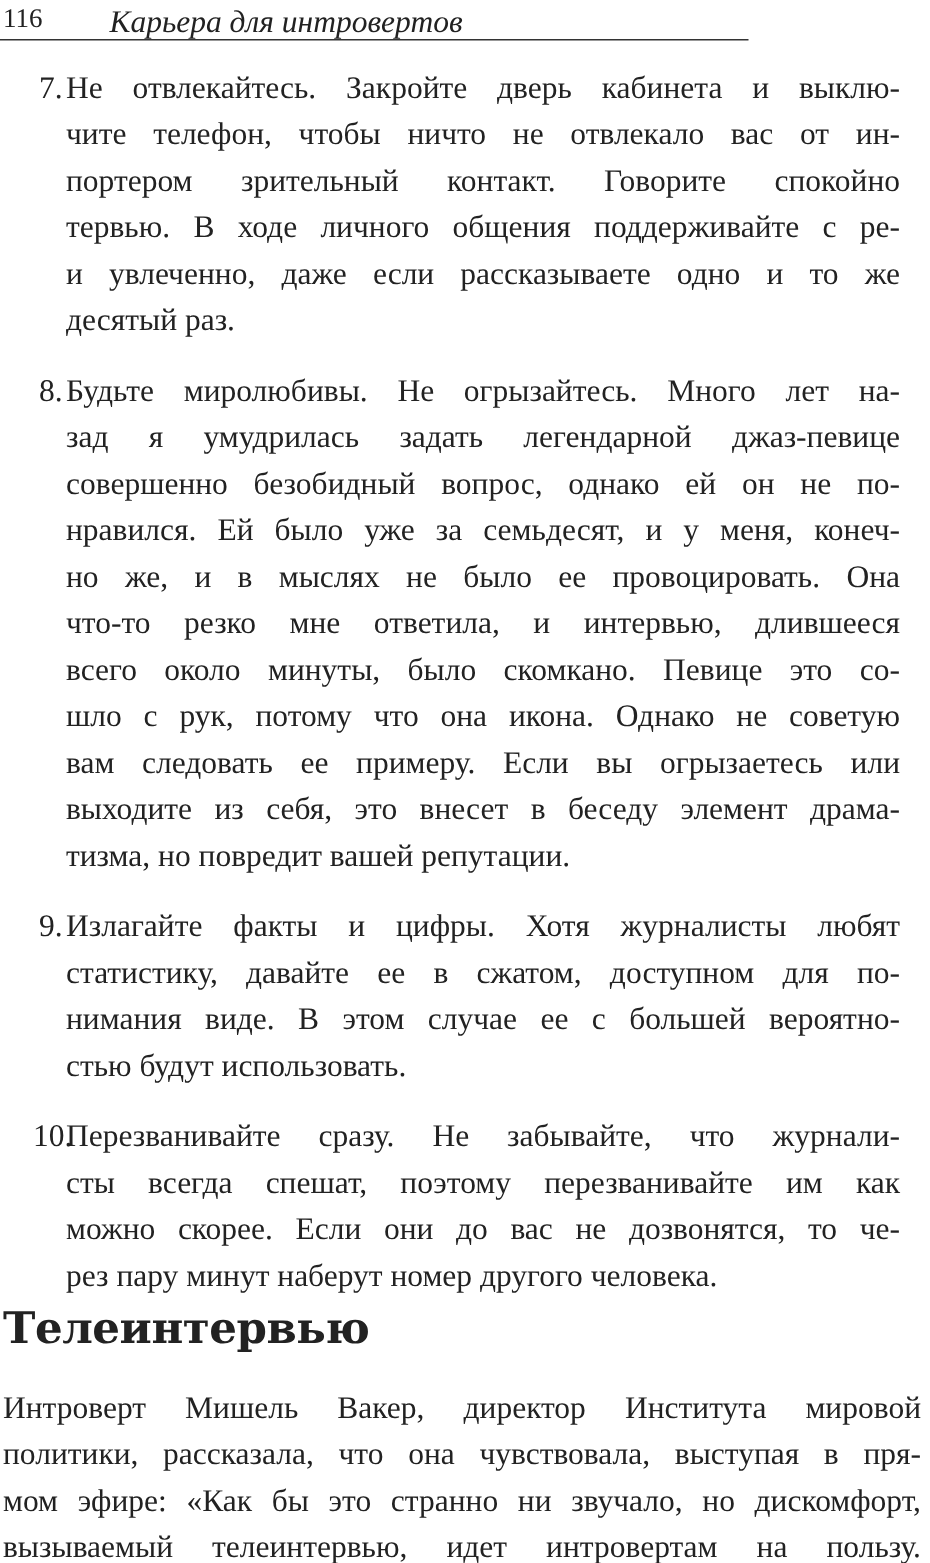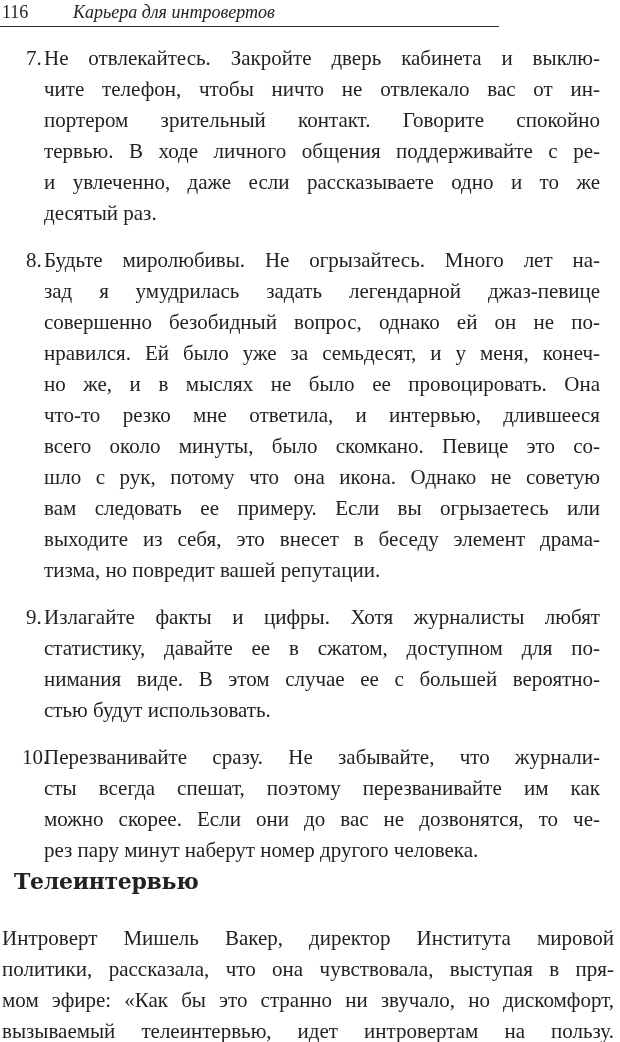--- a/index.html
+++ b/index.html
@@ -1,30 +1,30 @@
 <!DOCTYPE html>
 <html><head>
 <meta charset="utf-8">
 <style>
   html, body { margin:0; padding:0; background:#ffffff; }
   body { width:620px; height:1042px; overflow:hidden; position:relative;
          font-family:"Liberation Serif","DejaVu Serif",serif; color:#222; }
   .running-head { position:absolute; left:0; top:0; width:499px; height:26px;
                   border-bottom:1.5px solid #333; }
   .page-num { position:absolute; left:2px; top:2px; font-size:18px; }
-  .book-title { position:absolute; left:73px; top:2px; font-size:18px; font-style:italic; }
+  .book-title { position:absolute; left:73px; top:2px; font-size:21px; font-style:italic; }
   .list { position:absolute; left:0; top:43px; width:620px; }
   .item { position:relative; margin-bottom:16px; }
   .item-num { position:absolute; left:26px; top:0; font-size:21px; line-height:31px; }
   .item-num.wide { left:22px;text-align:center; }
   .item-text { margin-left:44px; width:556px; font-size:21px; line-height:31px;
                text-align:justify; hyphens:manual; }
   .line { display:block; text-align:justify; text-align-last:justify; white-space:nowrap; }
   .line.last { text-align-last:left; }
-  .section-title { position:absolute; left:14px; top:868px; font-size:22px; font-weight:bold;
+  .section-title { position:absolute; left:2px; top:868px; font-size:29px; font-weight:bold;
                    font-family:"DejaVu Serif","Liberation Serif",serif; letter-spacing:-0.3px; }
   .para { position:absolute; left:2px; top:923px; width:612px; font-size:21px; line-height:31px; }
 </style>
 </head>
 <body>
 
 <div class="running-head">
   <span class="page-num">116</span>
   <span class="book-title">Карьера для интровертов</span>
 </div>

